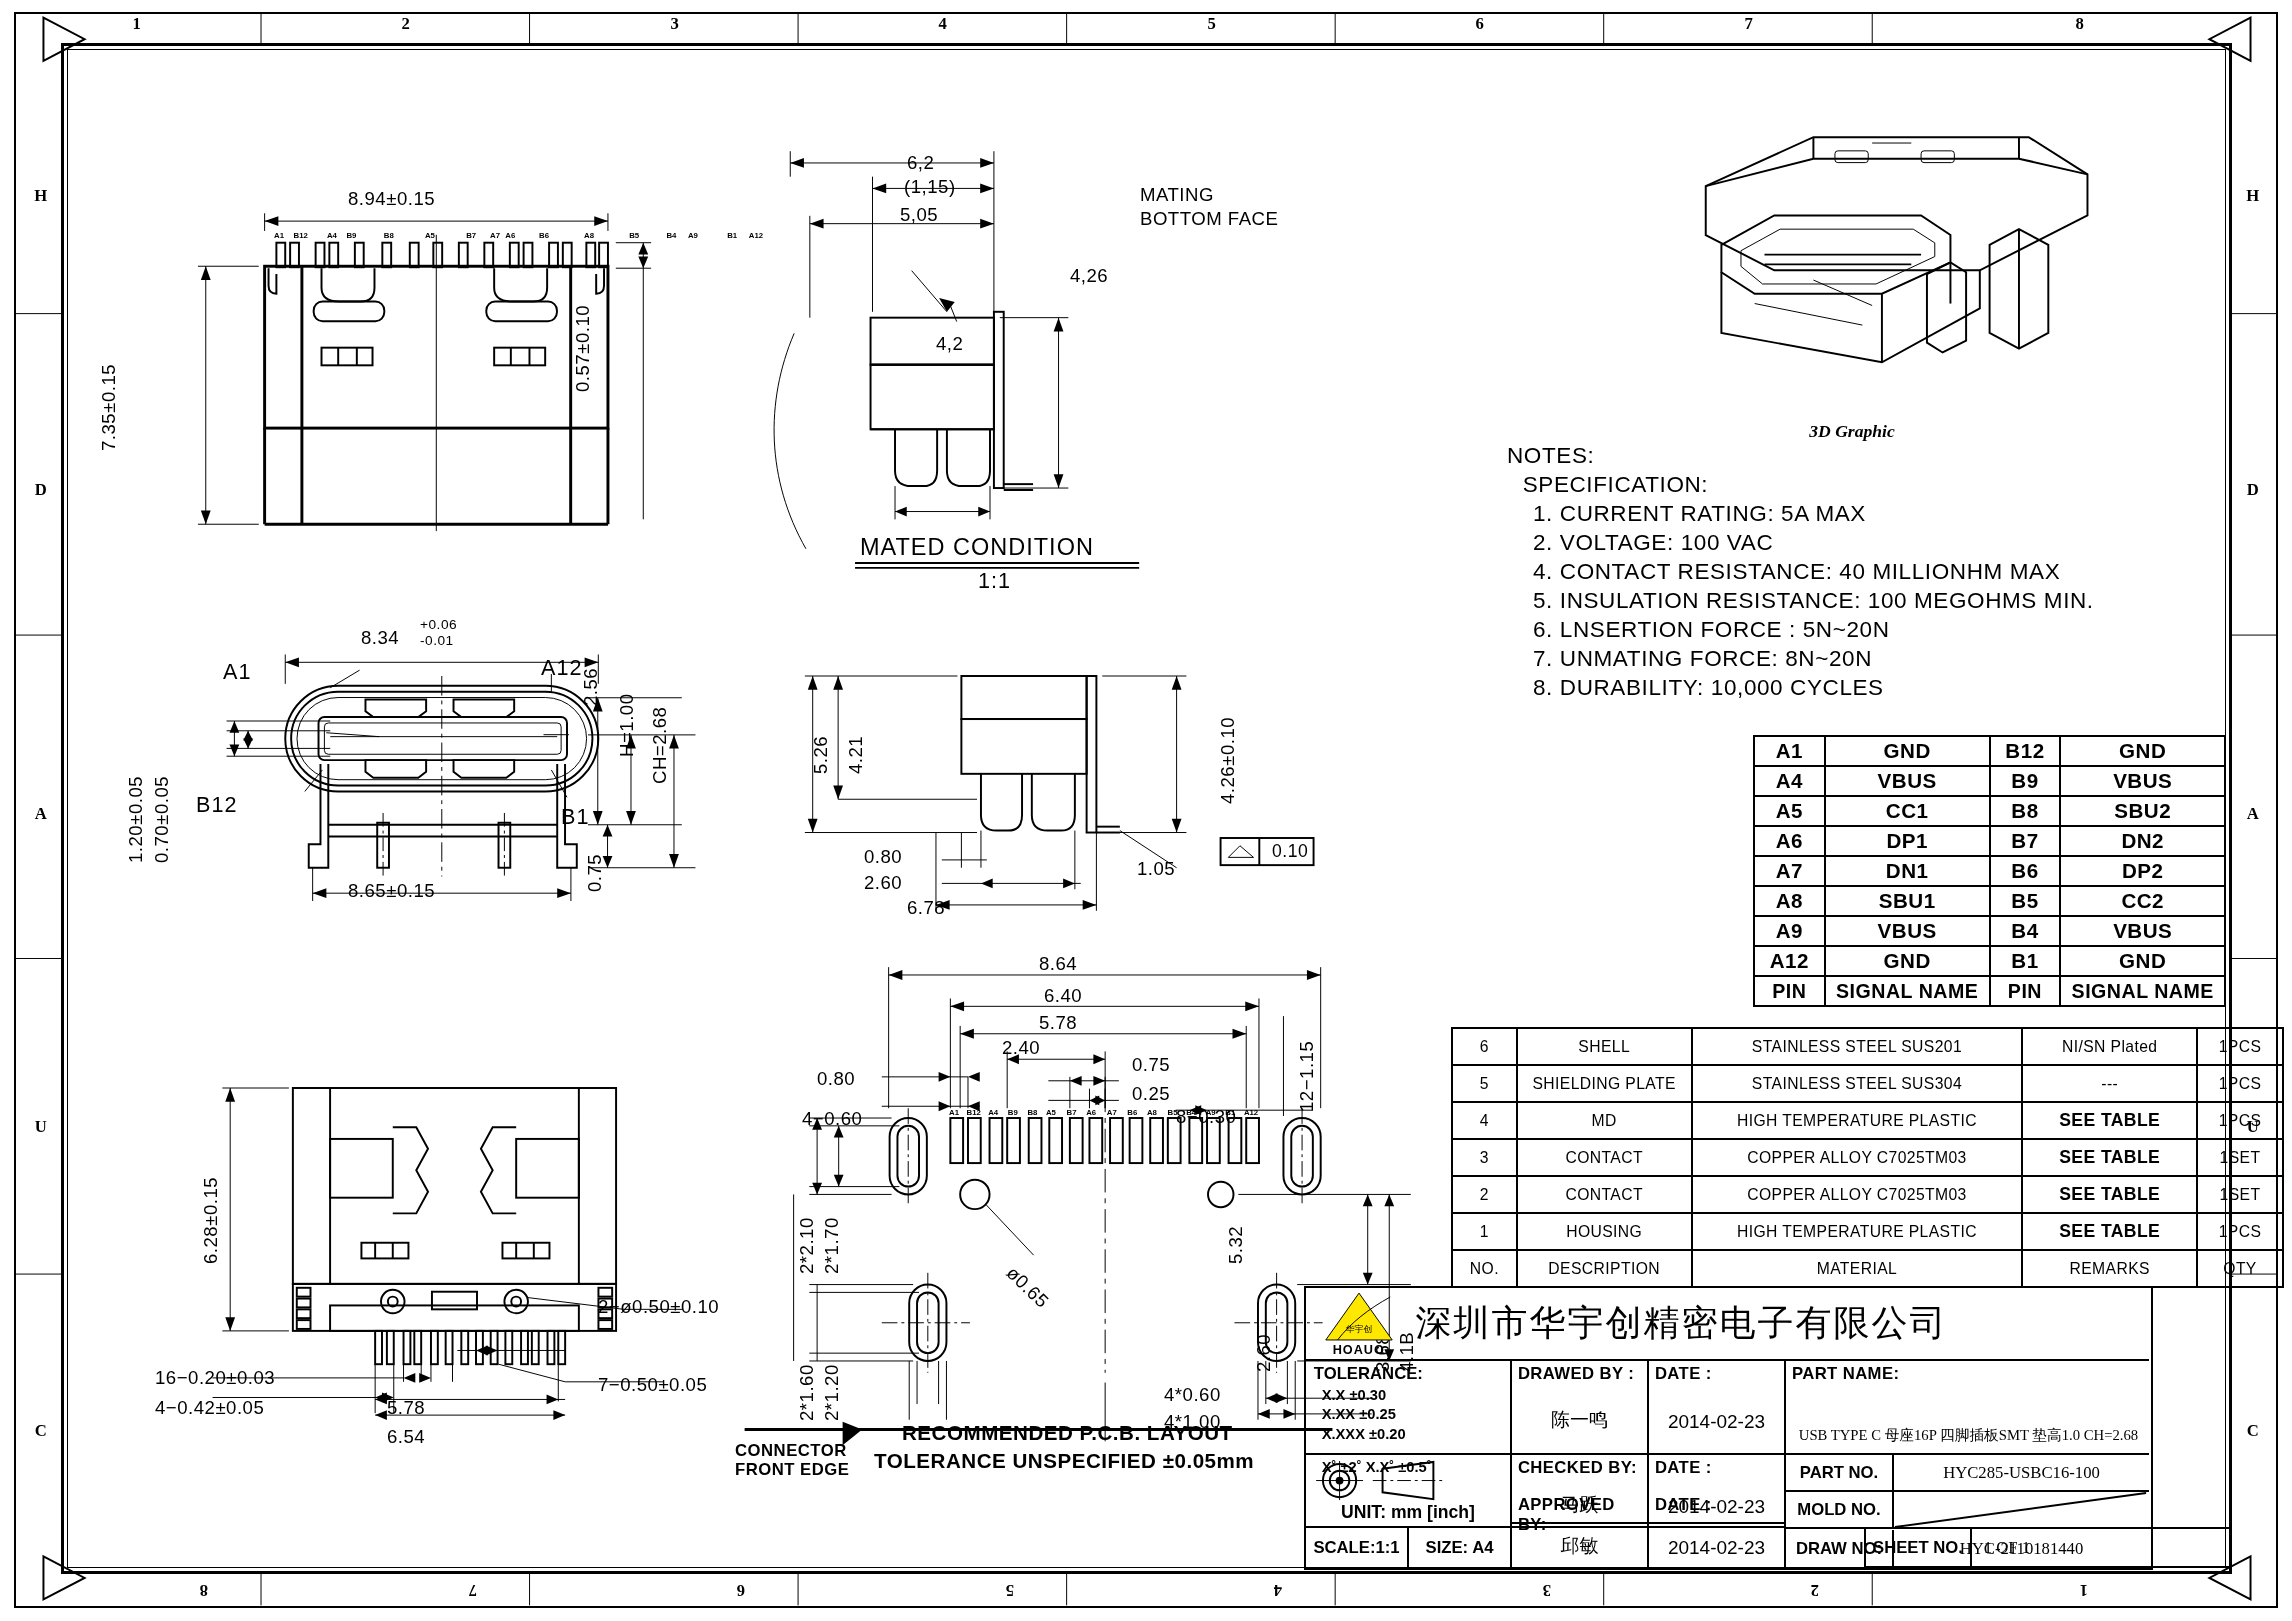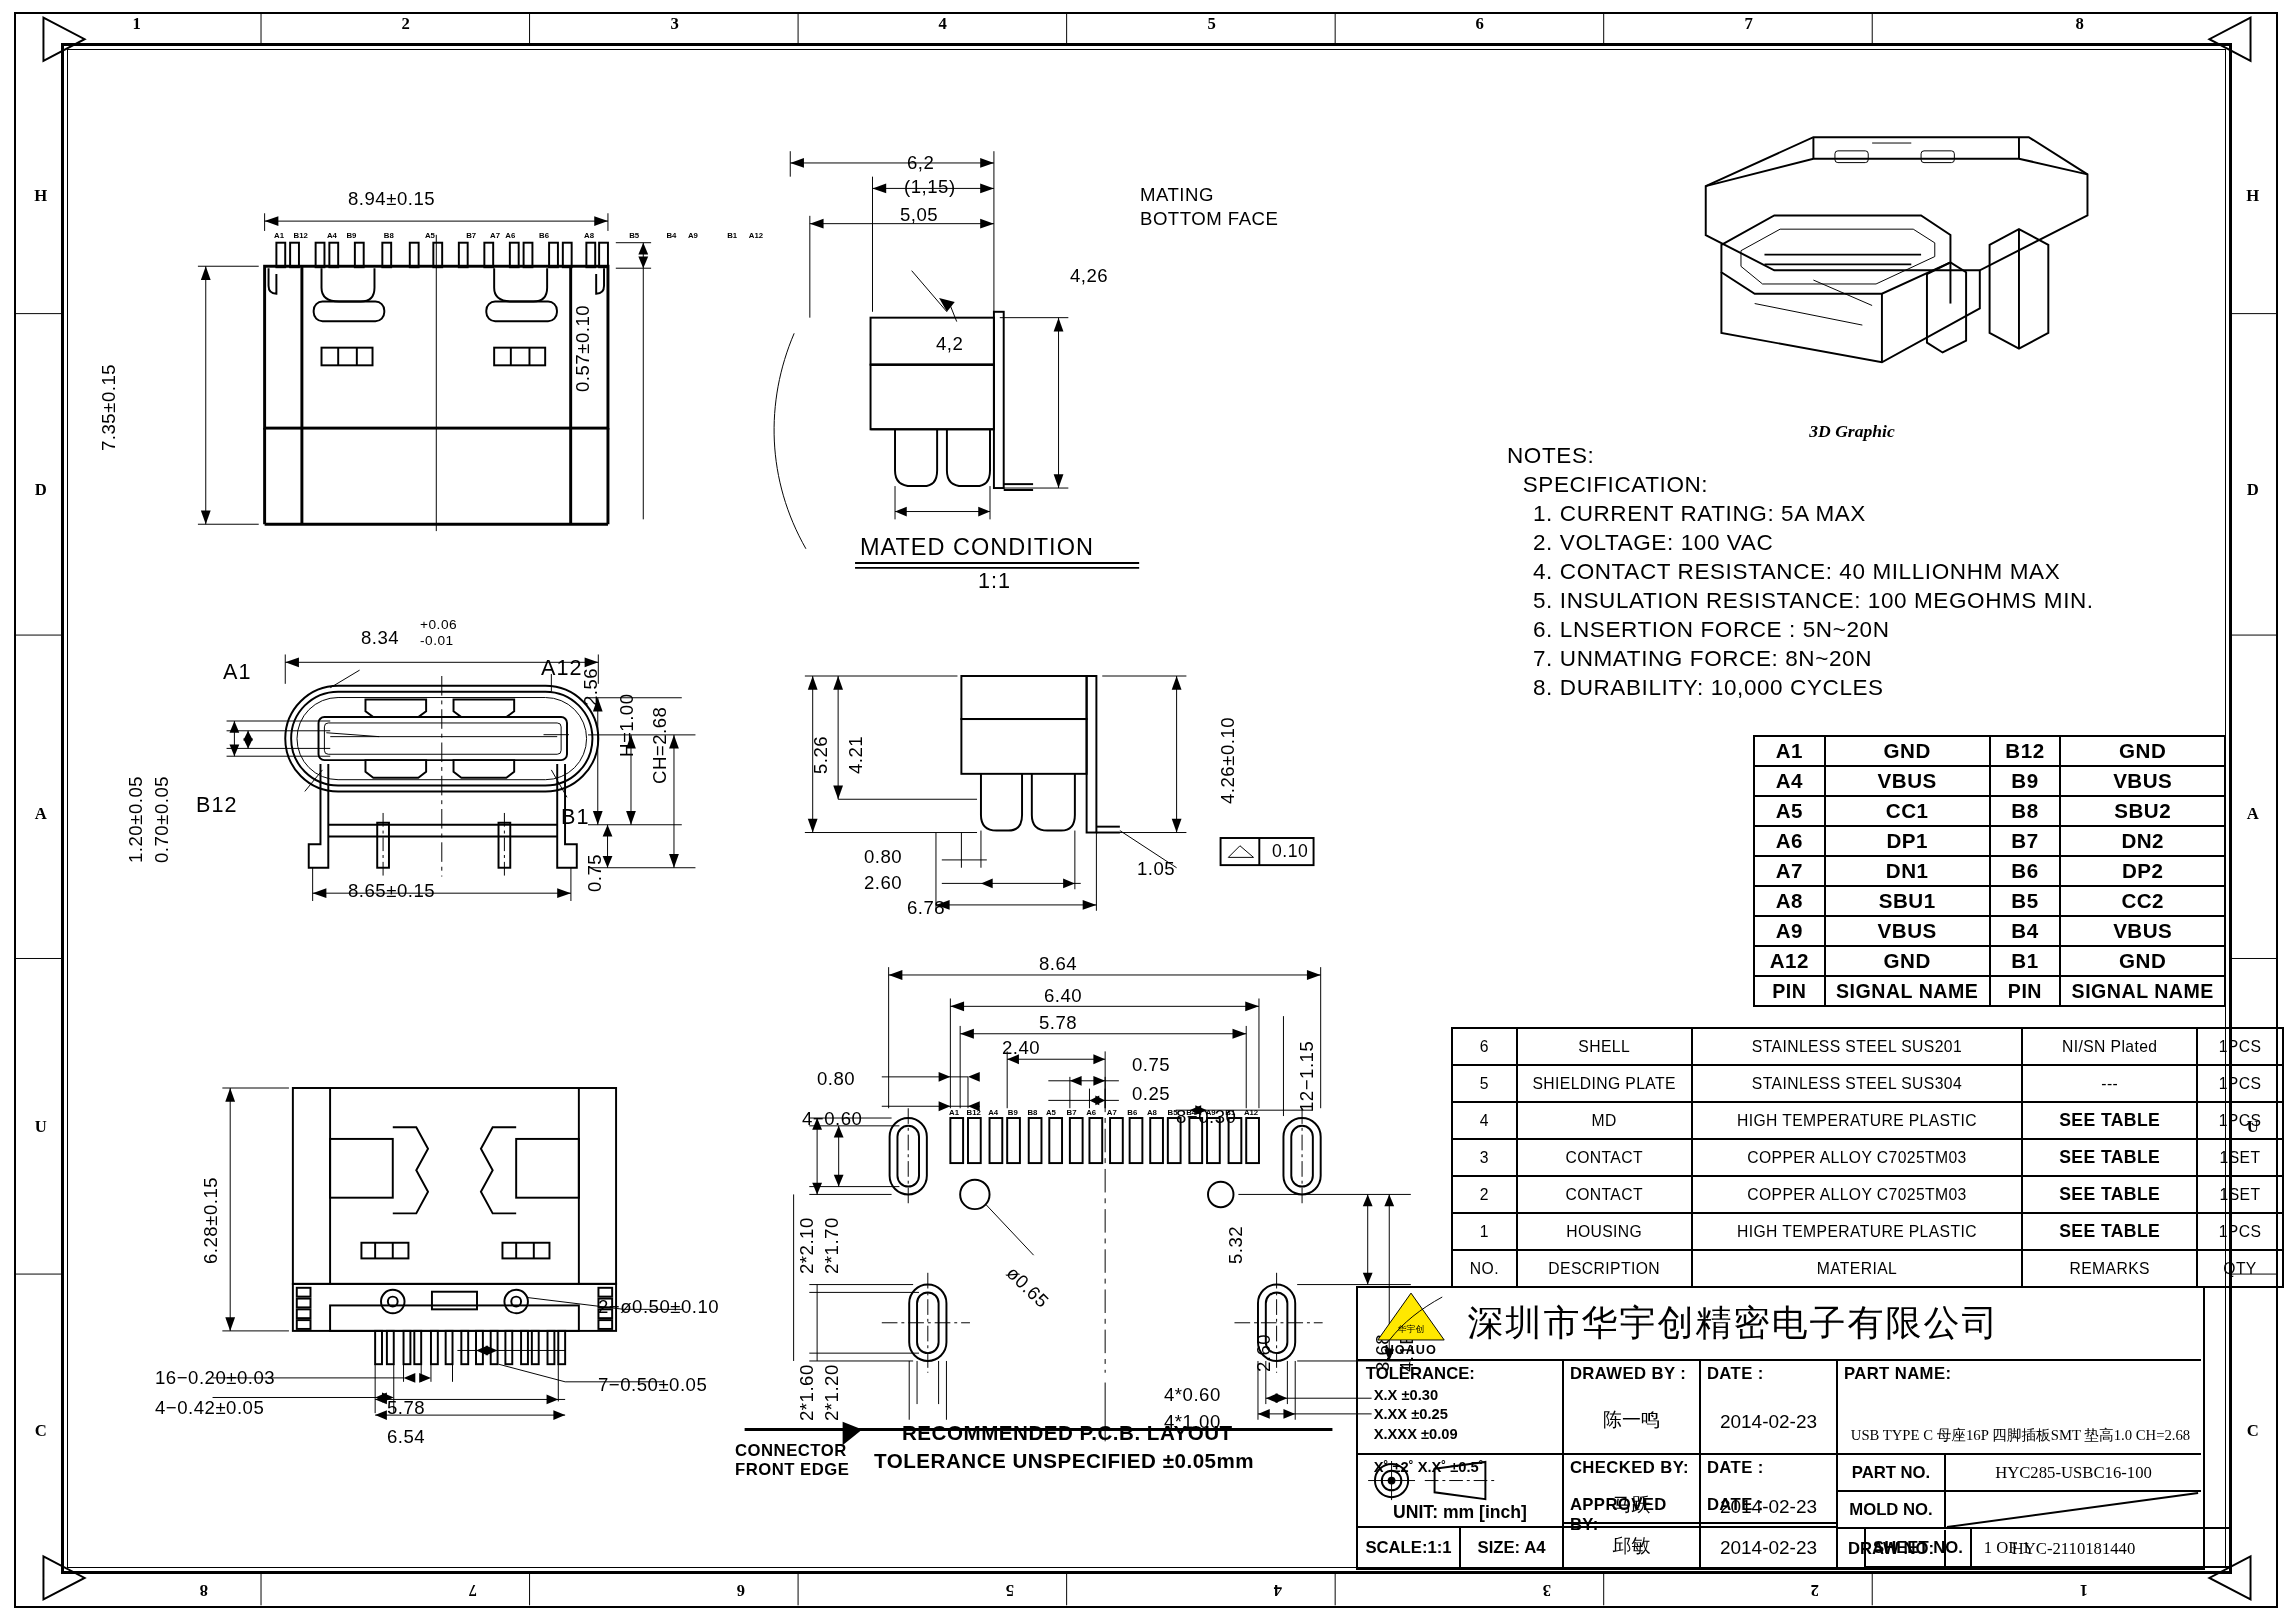--- a/index.html
+++ b/index.html
@@ -72,21 +72,21 @@
   .bomtbl td { border:2px solid #000; height:35px; text-align:center;
                font-size:15.7px; letter-spacing:0.4px; padding:0 2.9px; }
   .bomtbl td.cno { width:57px; }
   .bomtbl td.cdesc { width:167px; }
   .bomtbl td.cmat { width:323px; }
   .bomtbl td.crem { width:167px;margin-top:19px; }
   .bomtbl td.cqty { width:78px; }
   .bomtbl td.bold { font-weight:700; font-size:17.6px; }
 
   
-  .tb { position:absolute; left:1356px; top:1286px; width:849px; height:284px;
+  .tb { position:absolute; left:1304px; top:1286px; width:849px; height:284px;
         border:2.9px solid #000; box-sizing:border-box; }
   .tb-company { position:absolute; left:0; top:0; width:843px; height:73px;
                 border-bottom:2.9px solid #000; box-sizing:border-box;
                 display:flex; align-items:center; }
   .cname { font-family:"DejaVu Sans", sans-serif; font-size:36px; font-weight:500;
            letter-spacing:2px; margin-left:15.7px; }
   .logo { position:relative; width:82px; height:65px; margin-left:11.8px; }
   .logo-cap { position:absolute; left:0; bottom:-1px; width:82px; text-align:center;
               font-size:12.7px; font-weight:700; font-family:"Liberation Sans", sans-serif;
               letter-spacing:1px; }
@@ -993,21 +993,21 @@
       </div>
       <div class="cname">深圳市华宇创精密电子有限公司</div>
     </div>
 
     <div class="tb-grid">
 
       <div class="tolbox">
         <div class="t0">TOLERANCE:</div>
         <div class="tr" style="top:25.5px;">X.X    ±0.30</div>
         <div class="tr" style="top:45px;">X.XX   ±0.25</div>
-        <div class="tr" style="top:65px;">X.XXX  ±0.09</div>
+        <div class="tr" style="top:65px;">X.XXX  ±0.20</div>
       </div>
       <div class="tr" style="position:absolute;left:15.7px;top:98px;font-size:14.7px;font-weight:700;">X˚ ±2˚     X.X˚ ±0.5˚</div>
 
       <div class="unitbox">
         <svg style="left:7.8px;top:5.9px;width:186px;height:43px;" viewBox="0 0 190 44" width="186" height="43">
           <circle class="s" cx="26" cy="20" r="17"></circle>
           <circle class="s" cx="26" cy="20" r="10"></circle>
           <circle class="f" cx="26" cy="20" r="4"></circle>
           <line class="s1" x1="26" y1="0" x2="26" y2="40"></line>
           <line class="s1" x1="2" y1="20" x2="50" y2="20"></line>

